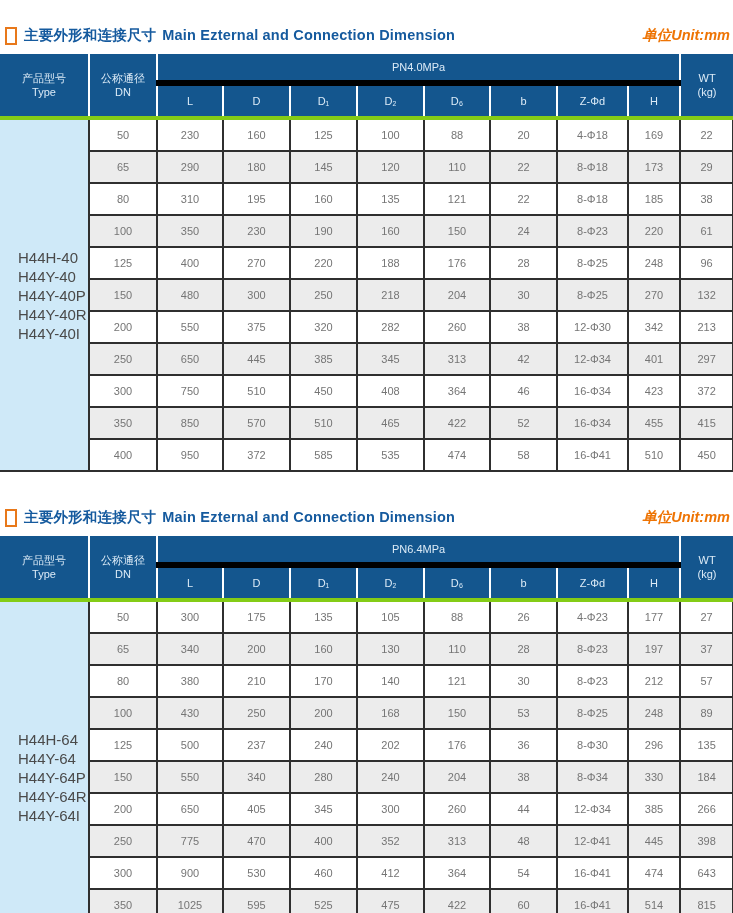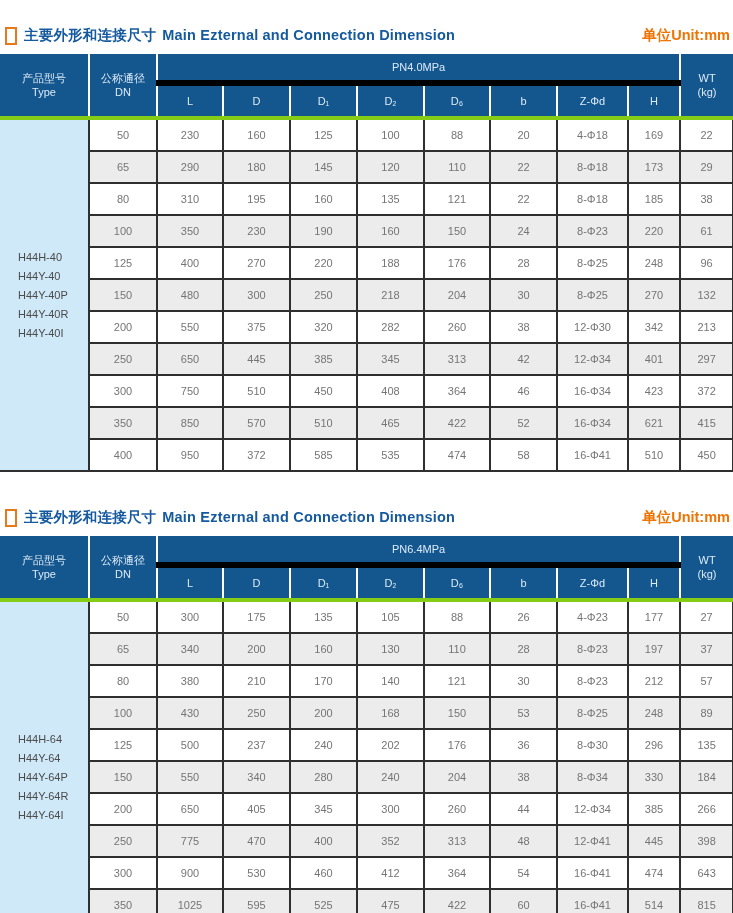--- a/index.html
+++ b/index.html
@@ -16,21 +16,21 @@
     display: flex; justify-content: space-between; align-items: flex-end;
     padding: 0 3px 0 5px; margin-bottom: 9px;
   }
   .title-left { display: flex; align-items: center; }
   .bullet {
     display: inline-block; width: 8px; height: 14px;
     border: 2px solid #e8781a; background: #fff; margin-right: 7px;
   }
   .title-text { color: #155a9e; font-weight: bold; font-size: 14.5px; letter-spacing: 0.2px; }
   .title-text .en { margin-left: 6px; }
-  .unit { color: #ee7404; font-weight: bold; font-size: 14.5px; }
+  .unit { color: #ee7404; font-weight: bold; font-size: 14.5px; font-style: italic; }
 
   
   table.dim-table {
     border-collapse: collapse; table-layout: fixed;
     width: 733px;
   }
   .section-2 { margin-top: 36px; }
 
   thead th {
     background: #14568e; color: #dcebf7;
@@ -48,21 +48,21 @@
   tbody td {
     border: 2px solid #2f2f2f;
     height: 30px; text-align: center; vertical-align: middle;
     font-size: 11px; color: #757575; background: #ffffff;
     padding: 0;
   }
   tbody tr.alt td { background: #ececec; }
   tbody td.type-cell {
     background: #cfe9f8; border-left: none;
     text-align: left; padding-left: 18px;
-    color: #4a4a4a; font-size: 11px;
+    color: #4a4a4a; font-size: 15px;
   }
   tbody td.type-cell div { line-height: 19px; white-space: nowrap; }
 </style>
 </head>
 <body>
 
 <div class="page">
 
   <div class="section section-1">
     <div class="section-header">
@@ -232,21 +232,21 @@
           </tr>
           <tr class="alt">
             <td>350</td>
             <td>850</td>
             <td>570</td>
             <td>510</td>
             <td>465</td>
             <td>422</td>
             <td>52</td>
             <td>16-Φ34</td>
-            <td>621</td>
+            <td>455</td>
             <td>415</td>
           </tr>
           <tr>
             <td>400</td>
             <td>950</td>
             <td>372</td>
             <td>585</td>
             <td>535</td>
             <td>474</td>
             <td>58</td>

